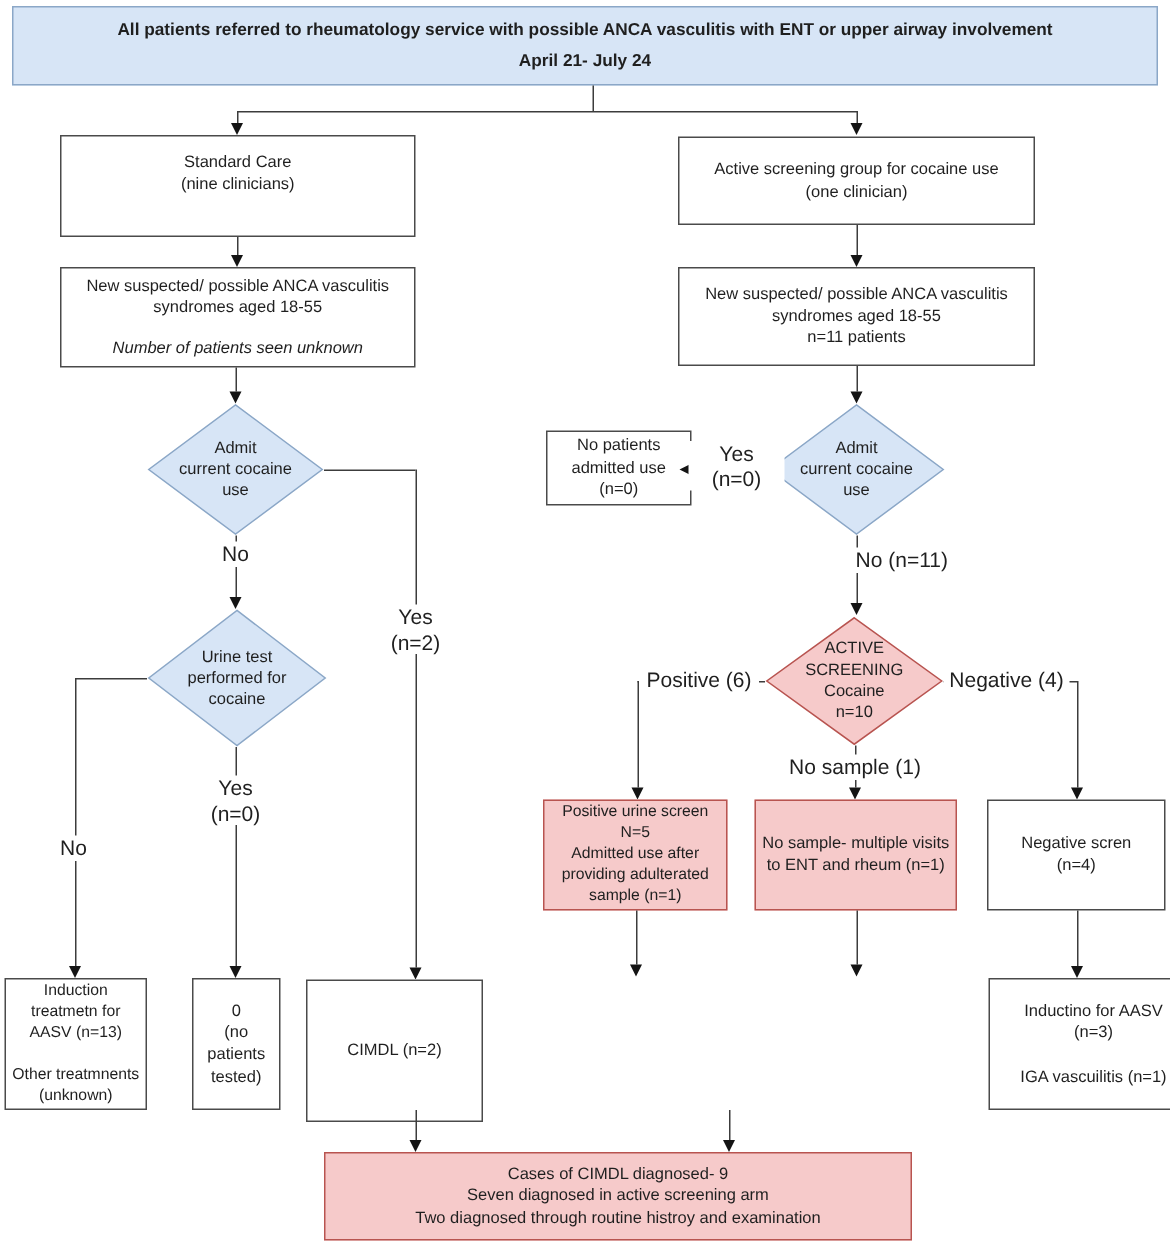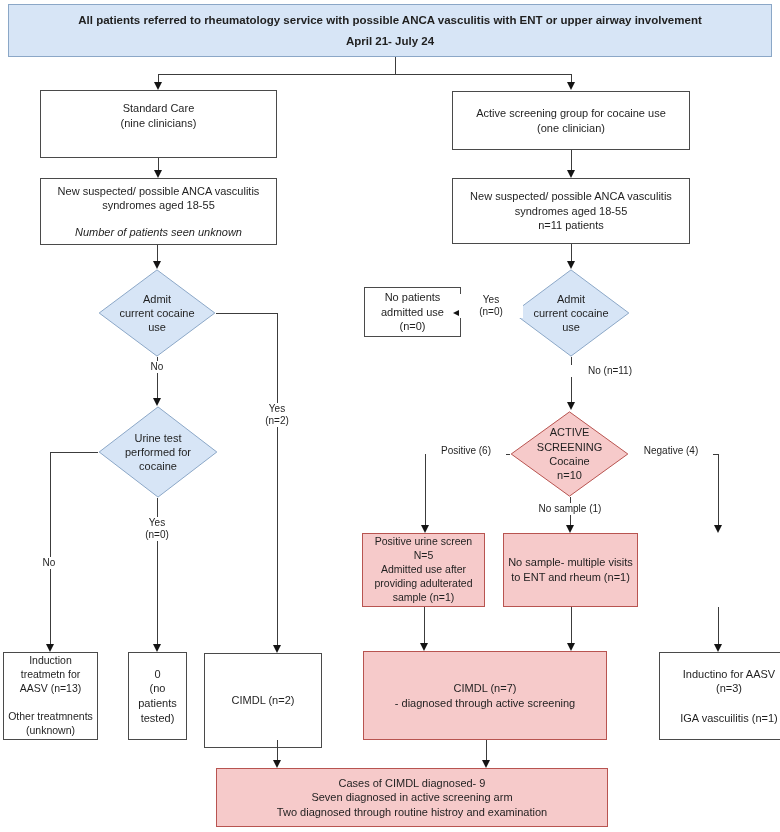--- a/index.html
+++ b/index.html
@@ -43,21 +43,21 @@
   .italic{font-style:italic;margin-top:12px;}
   .vline{position:absolute;width:1px;background:var(--line);}
   .hline{position:absolute;height:1px;background:var(--line);}
   .arrow-down{position:absolute;width:0;height:0;
     border-left:4px solid transparent;border-right:4px solid transparent;
     border-top:8px solid #141414;}
   .arrow-left{position:absolute;width:0;height:0;
     border-top:4px solid transparent;border-bottom:4px solid transparent;
     border-right:8px solid #141414;}
   .edge-label{
-    position:absolute;text-align:center;font-size:10px;line-height:1.18;
+    position:absolute;text-align:center;font-size:14px;line-height:1.18;
     white-space:pre-line;background:#ffffff;color:var(--ink);
   }
 </style>
 </head>
 <body>
 
 <div class="canvas">
 
   <div class="header-box">
     <div>All patients referred to rheumatology service with possible ANCA vasculitis with ENT or upper airway involvement</div>
@@ -217,30 +217,30 @@
 Admitted use after
 providing adulterated
 sample (n=1)</div>
   </div>
 
   <div class="node pink" style="left:503px;top:533px;width:135px;height:74px;">
     <div>No sample- multiple visits
 to ENT and rheum (n=1)</div>
   </div>
 
+  <div class="node" style="left:658px;top:533px;width:119px;height:74px;">
+    <div>Negative scren
+(n=4)</div>
+  </div>
 
   <div class="vline" style="left:424px;top:607px;height:36px;"></div>
   <div class="arrow-down" style="left:420px;top:643px;"></div>
   <div class="vline" style="left:571px;top:607px;height:36px;"></div>
   <div class="arrow-down" style="left:567px;top:643px;"></div>
 
-  <div class="node pink" style="left:363px;top:651px;width:244px;height:89px;">
-    <div>CIMDL (n=7)
-- diagnosed through active screening</div>
-  </div>
 
   <div class="vline" style="left:718px;top:607px;height:37px;"></div>
   <div class="arrow-down" style="left:714px;top:644px;"></div>
 
   <div class="node" style="left:659px;top:652px;width:140px;height:88px;">
     <div>Inductino for AASV
 (n=3)
 
 IGA vascuilitis (n=1)</div>
   </div>

